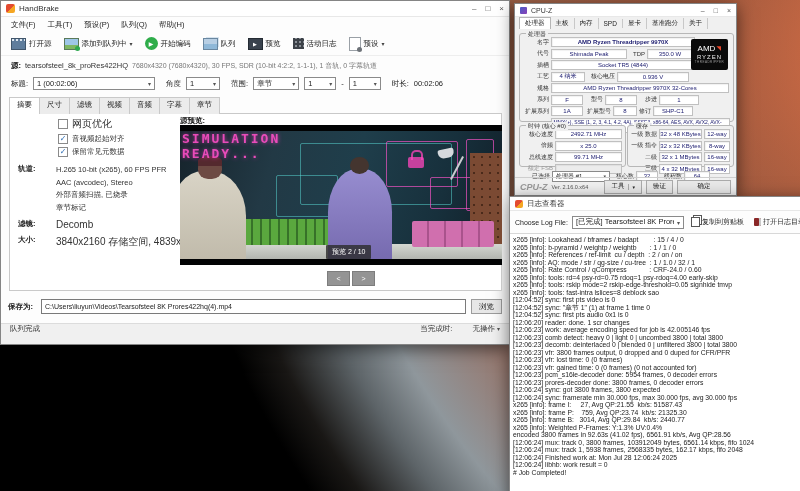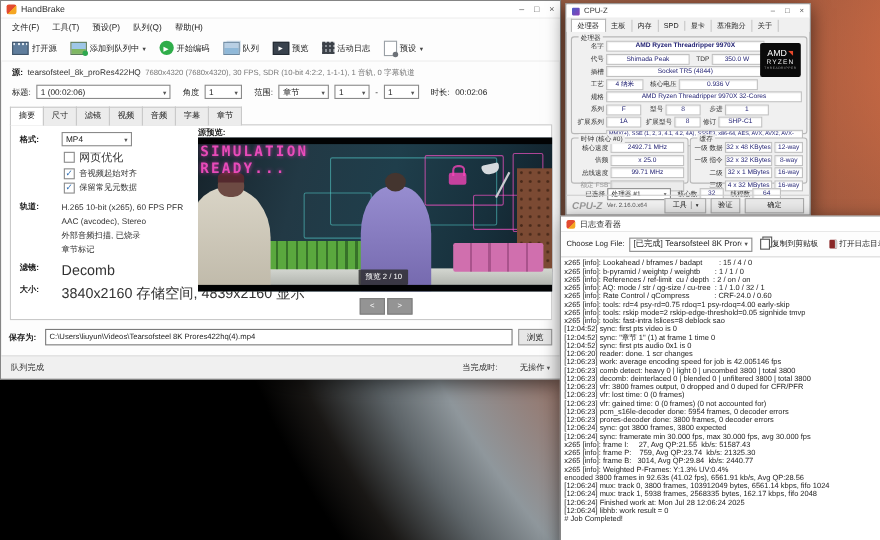--- a/index.html
+++ b/index.html
@@ -44,21 +44,21 @@
   .row2{display:flex;align-items:center;gap:5px;padding:4px 10px 0 10px;font-size:7.5px;color:#222}
   .sel{height:13px;border:1px solid #8a8a8a;background:#fff;display:flex;align-items:center;justify-content:space-between;padding:0 3px;font-size:7.5px;color:#222;box-sizing:border-box}
   .sel .arr{font-size:6px;color:#555;margin-left:3px}
   .btn{height:15px;border:1px solid #9c9c9c;background:#e7e7e7;font-size:7.5px;color:#222;display:flex;align-items:center;justify-content:center;padding:0 7px;box-sizing:border-box}
   .hb-tabs{display:flex;margin:7px 0 0 8px;position:relative;z-index:2}
   .hb-tabs .tab{font-size:7.5px;color:#222;padding:2px 7px 3px 7px;border:1px solid #c9c9c9;border-bottom:none;background:#ececec;margin-right:-1px}
   .hb-tabs .tab:first-child{background:#fff;padding-bottom:4px}
   .panel{position:relative;margin:-1px 7px 0 8px;height:176px;border:1px solid #c9c9c9;background:#fff;z-index:1}
   .sumrow{display:flex;gap:6px;margin:6px 0 0 8px}
   .sumrow .lab{width:32px;font-weight:bold;font-size:7.5px;color:#222}
-  .sumrow .val{font-size:13px;color:#333}
+  .sumrow .val{font-size:10px;color:#333}
   .cbrow{display:flex;align-items:center;gap:4px;margin:3px 0 0 48px}
   .cb{width:8px;height:8px;border:1px solid #8a8a8a;background:#fff;display:flex;align-items:center;justify-content:center;font-size:8px;color:#2b6cb3;line-height:8px}
   .trk{font-size:7.5px;color:#333;line-height:12.5px}
   .pv-label{position:absolute;left:170px;top:2px;font-weight:bold;font-size:7.5px;color:#222}
   .pv{position:absolute;left:170px;top:11px;width:322px;height:140px;overflow:hidden;
       background:linear-gradient(105deg,#16232b 0%,#223945 28%,#1f3e4b 52%,#17303c 78%,#111d26 100%)}
   .pv .bar{position:absolute;left:0;width:100%;height:6px;background:#020304}
   .pv .bar.top{top:0}.pv .bar.bot{bottom:0}
   .holo{position:absolute;border:1px solid rgba(255,84,205,.65);border-radius:2px}
   .holo-t{position:absolute;border:1px solid rgba(90,220,215,.5);border-radius:2px}
@@ -80,21 +80,21 @@
             background-image:radial-gradient(circle 1px at 4px 4px,#4a2a1a 1px,transparent 1.5px);background-size:8px 8px}
   .lamp-arm{position:absolute;right:44px;top:30px;width:2px;height:26px;background:#c9ccd0;transform:rotate(28deg)}
   .lamp-shade{position:absolute;right:48px;top:24px;width:16px;height:9px;background:#d6dade;border-radius:2px 2px 6px 6px;transform:rotate(-12deg)}
   .pv-badge{position:absolute;left:146px;top:120px;background:rgba(45,45,45,.82);color:#fff;font-size:7px;padding:2px 6px;border-radius:1px}
   .navbtns{position:absolute;left:317px;top:157px;display:flex;gap:2px}
   .nav{width:21px;height:13px;background:#949494;border:1px solid #7d7d7d;color:#fff;font-size:7px;display:flex;align-items:center;justify-content:center}
   .saverow{display:flex;align-items:center;gap:5px;margin:8px 7px 0 7px}
   .saverow .lab{font-weight:bold;font-size:7.5px;color:#222;width:28px}
   .inp{flex:1;height:13px;border:1px solid #7a7a7a;background:#fff;font-size:7px;color:#222;display:flex;align-items:center;padding:0 3px}
   .hb-status{position:absolute;left:0;right:0;bottom:0;height:20px;background:#f0f0f0;border-top:1px solid #dcdcdc;
-             display:flex;align-items:center;justify-content:space-between;padding:0 9px;font-size:7.5px;color:#333}
+             display:flex;align-items:flex-start;justify-content:space-between;padding:0 9px;font-size:7.5px;color:#333}
   .hb-status .r{display:flex;align-items:center;gap:20px}
   
   .cpuz{left:514px;top:3px;width:223px;height:193px;background:#f0f0f0}
   .cpuz .titlebar{height:12px}
   .cpuz .titlebar .t{font-size:7px}
   .cpuz-logo{width:7px;height:7px;background:linear-gradient(135deg,#4a5ec9,#8a3fb5);border-radius:1px}
   .cpuz-tabs{display:flex;align-items:center;height:12px;padding:0 4px;font-size:6.5px;color:#222;background:#f0f0f0}
   .cpuz-tabs .tab{padding:1px 5px;border-right:1px solid #c8c8c8}
   .cpuz-tabs .tab:first-child{background:#fff;border:1px solid #b5b5b5;border-bottom:none}
   .grp{position:absolute;border:1px solid #b7b7b7;border-radius:3px;background:#f0f0f0}
@@ -222,27 +222,20 @@
         <span class="tab">摘要</span>
         <span class="tab">尺寸</span>
         <span class="tab">滤镜</span>
         <span class="tab">视频</span>
         <span class="tab">音频</span>
         <span class="tab">字幕</span>
         <span class="tab">章节</span>
       </div>
 
     <div class="panel">
-      <div class="sumrow" style="align-items:center">
-        <span class="lab">格式:</span>
-        <span class="sel" style="width:64px">
-          <span>MP4</span>
-          <span class="arr">▾</span>
-        </span>
-      </div>
       <div class="cbrow">
         <span class="cb"></span>
         <span style="font-size:10px;color:#333">网页优化</span>
       </div>
       <div class="cbrow">
         <span class="cb">✓</span>
         <span style="font-size:7.5px;color:#333">音视频起始对齐</span>
       </div>
       <div class="cbrow">
         <span class="cb">✓</span>

